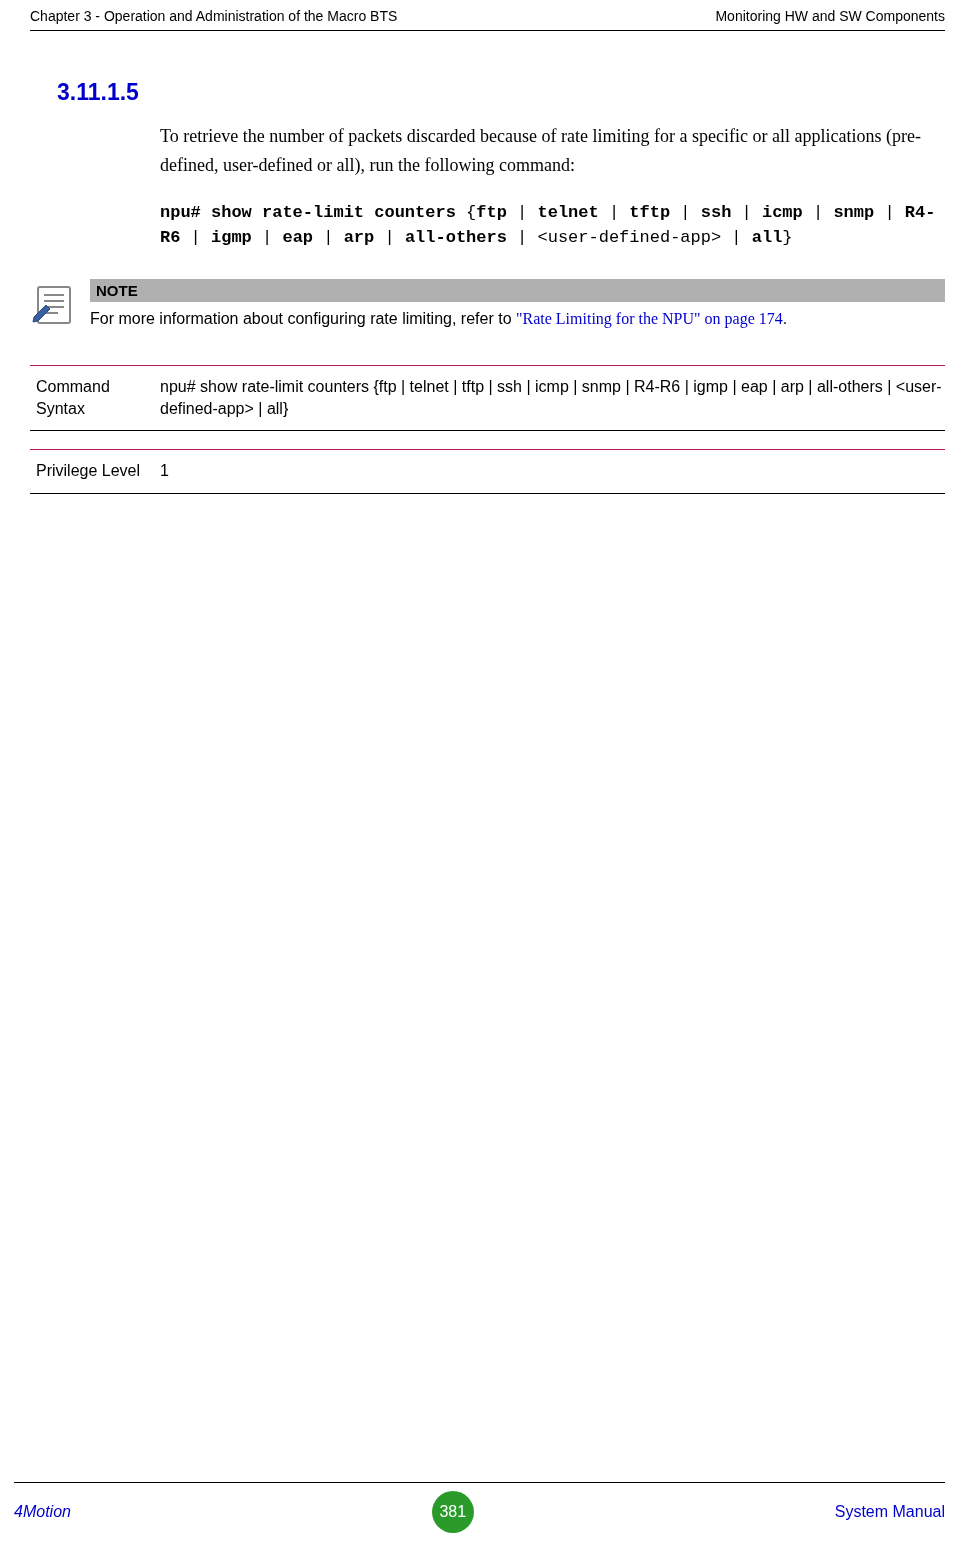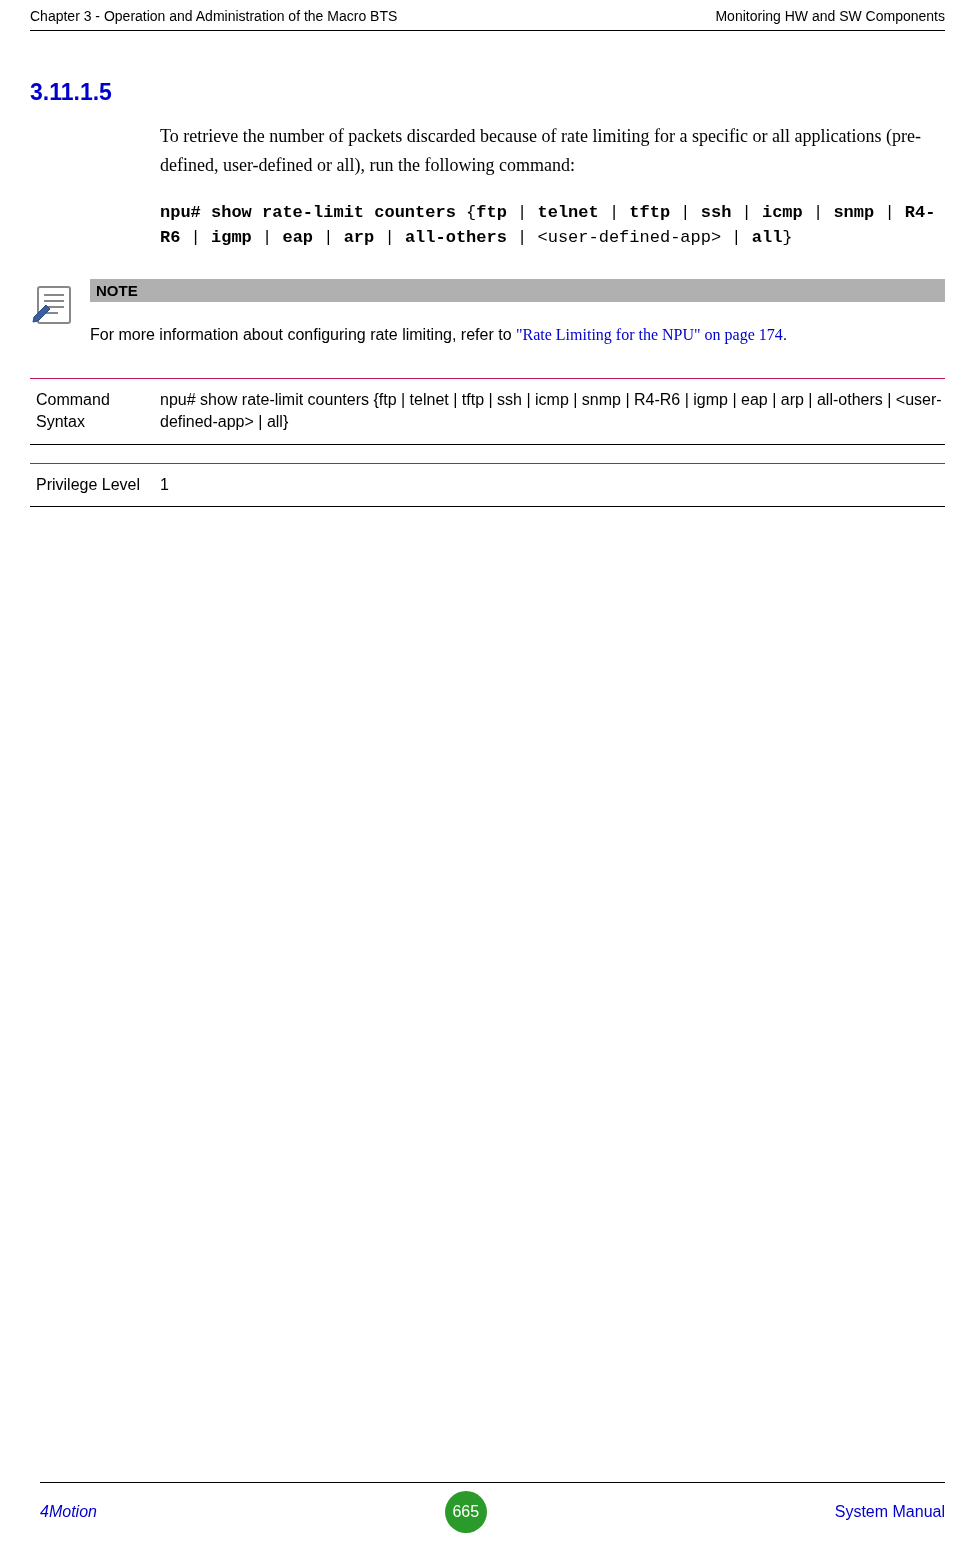--- a/index.html
+++ b/index.html
@@ -16,20 +16,21 @@
       justify-content: space-between;
       padding: 8px 0 6px 0;
       border-bottom: 1px solid #000;
       font-family: Arial, Helvetica, sans-serif;
       font-size: 14px;
     }
     .section-heading {
       margin-top: 48px;
       display: flex;
       gap: 30px;
+      margin-left: 27px;
     }
     .section-num {
       color: #0000CC;
       font-family: Arial, Helvetica, sans-serif;
       font-weight: bold;
       font-size: 23px;
     }
     .section-title {
       color: #0000CC;
       font-family: Arial, Helvetica, sans-serif;
@@ -67,21 +68,21 @@
     .note-label {
       background: #b0b0b0;
       font-family: Arial, Helvetica, sans-serif;
       font-weight: bold;
       font-size: 15px;
       padding: 3px 6px;
     }
     .note-text {
       font-family: Arial, Helvetica, sans-serif;
       font-size: 16px;
-      margin-top: 22px;
+      margin-top: 6px;
       line-height: 1.4;
     }
     .note-text .link {
       color: #0000CC;
       font-family: Georgia, 'Times New Roman', serif;
     }
     .table-row {
       margin-top: 32px;
       border-top: 1px solid #be185d;
       border-bottom: 1px solid #000;
@@ -104,21 +105,21 @@
     .table-value {
       flex: 1;
       font-family: Arial, Helvetica, sans-serif;
       font-size: 16px;
       padding-left: 15px;
       line-height: 1.4;
     }
     .footer {
       position: absolute;
       bottom: 12px;
-      left: 40px;
+      left: 14px;
       right: 30px;
       display: flex;
       justify-content: space-between;
       align-items: center;
       border-top: 1px solid #000;
       padding-top: 8px;
       font-family: Arial, Helvetica, sans-serif;
       font-size: 16px;
     }
     .footer-left { color: #0000CC; font-style: italic; }
@@ -177,15 +178,15 @@
       <div class="table-value">npu# show rate-limit counters {ftp | telnet | tftp | ssh | icmp | snmp | R4-R6 | igmp | eap | arp | all-others | &lt;user-defined-app&gt; | all}</div>
     </div>
     <div class="table-row">
       <div class="table-label">Privilege Level</div>
       <div class="table-value">1</div>
     </div>
   </div>
 
 <div class="footer">
   <span class="footer-left">4Motion</span>
-  <span class="page-badge">665</span>
+  <span class="page-badge">381</span>
   <span class="footer-right">System Manual</span>
 </div>
 
 </body></html>

